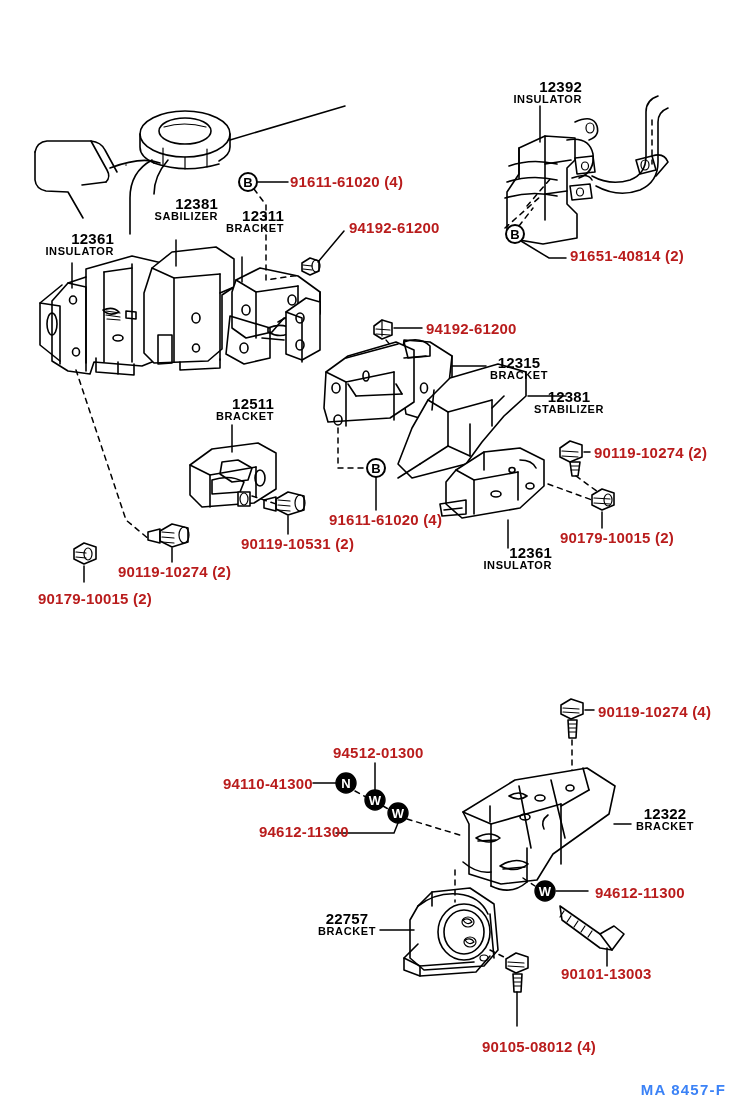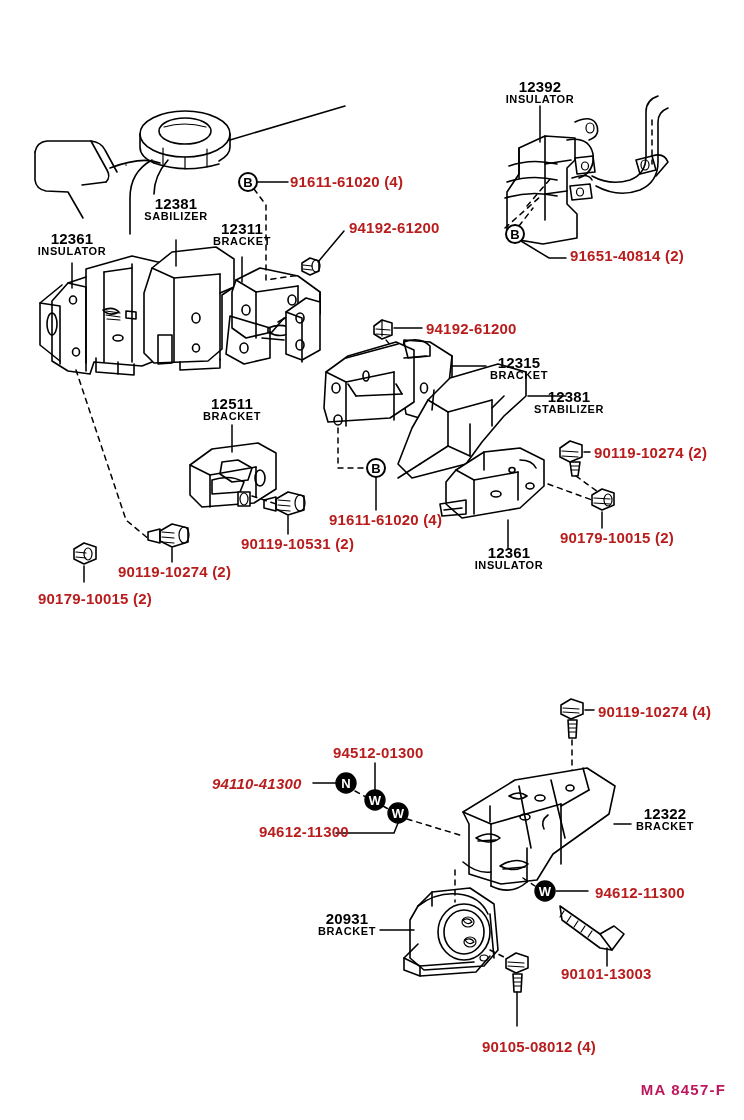--- a/index.html
+++ b/index.html
@@ -35,38 +35,38 @@
     display: block;
     font-size: 15px;
     font-weight: bold;
   }
   .lbl .nm {
     display: block;
     font-size: 11px;
     font-weight: bold;
     letter-spacing: 0.6px;
   }
-  .lbl.ctr { text-align: center; }
+  .lbl.ctr { text-align: right; }
   .lbl.lft { text-align: center; }
   .callout {
     position: absolute;
     font-size: 15px;
     font-weight: bold;
     color: #b91c1c;
     white-space: nowrap;
     font-family: "Liberation Sans", sans-serif;
     letter-spacing: 0.2px;
   }
   #drawing-no {
     position: absolute;
     right: 18px;
     bottom: 22px;
     font-size: 15px;
     font-weight: bold;
-    color: #be185d;
+    color: #3b82f6;
     letter-spacing: 1.2px;
     font-family: "Liberation Sans", sans-serif;
   }
 </style>
 </head>
 <body>
 
 <div id="page">
 
   <svg id="art" viewBox="0 0 744 1120" xmlns="http://www.w3.org/2000/svg">
@@ -439,21 +439,21 @@
   <div class="lbl ctr" style="left:30px; top:231px; width:84px;">
     <span class="pn">12361</span>
     <span class="nm">INSULATOR</span>
   </div>
 
   <div class="lbl ctr" style="left:134px; top:196px; width:84px;">
     <span class="pn">12381</span>
     <span class="nm">SABILIZER</span>
   </div>
 
-  <div class="lbl ctr" style="left:200px; top:221px; width:84px;">
+  <div class="lbl ctr" style="left:200px; top:208px; width:84px;">
     <span class="pn">12311</span>
     <span class="nm">BRACKET</span>
   </div>
 
   <div class="callout" style="left:290px; top:173px;">91611-61020 (4)</div>
 
   <div class="callout" style="left:349px; top:219px;">94192-61200</div>
 
   <div class="lbl ctr" style="left:498px; top:79px; width:84px;">
     <span class="pn">12392</span>
@@ -493,33 +493,33 @@
   <div class="callout" style="left:241px; top:535px;">90119-10531 (2)</div>
 
   <div class="callout" style="left:118px; top:563px;">90119-10274 (2)</div>
 
   <div class="callout" style="left:38px; top:590px;">90179-10015 (2)</div>
 
   <div class="callout" style="left:598px; top:703px;">90119-10274 (4)</div>
 
   <div class="callout" style="left:333px; top:744px;">94512-01300</div>
 
-  <div class="callout" style="left:212px; top:775px;font-style:italic;">94110-41300</div>
+  <div class="callout" style="left:223px; top:775px;">94110-41300</div>
 
   <div class="callout" style="left:259px; top:823px;">94612-11300</div>
 
   <div class="lbl lft" style="left:636px; top:806px;">
     <span class="pn">12322</span>
     <span class="nm">BRACKET</span>
   </div>
 
   <div class="callout" style="left:595px; top:884px;">94612-11300</div>
 
   <div class="lbl lft" style="left:318px; top:911px;">
-    <span class="pn">20931</span>
+    <span class="pn">22757</span>
     <span class="nm">BRACKET</span>
   </div>
 
   <div class="callout" style="left:561px; top:965px;">90101-13003</div>
 
   <div class="callout" style="left:482px; top:1038px;">90105-08012 (4)</div>
 
   <div id="drawing-no">MA 8457-F</div>
 
 </div>

